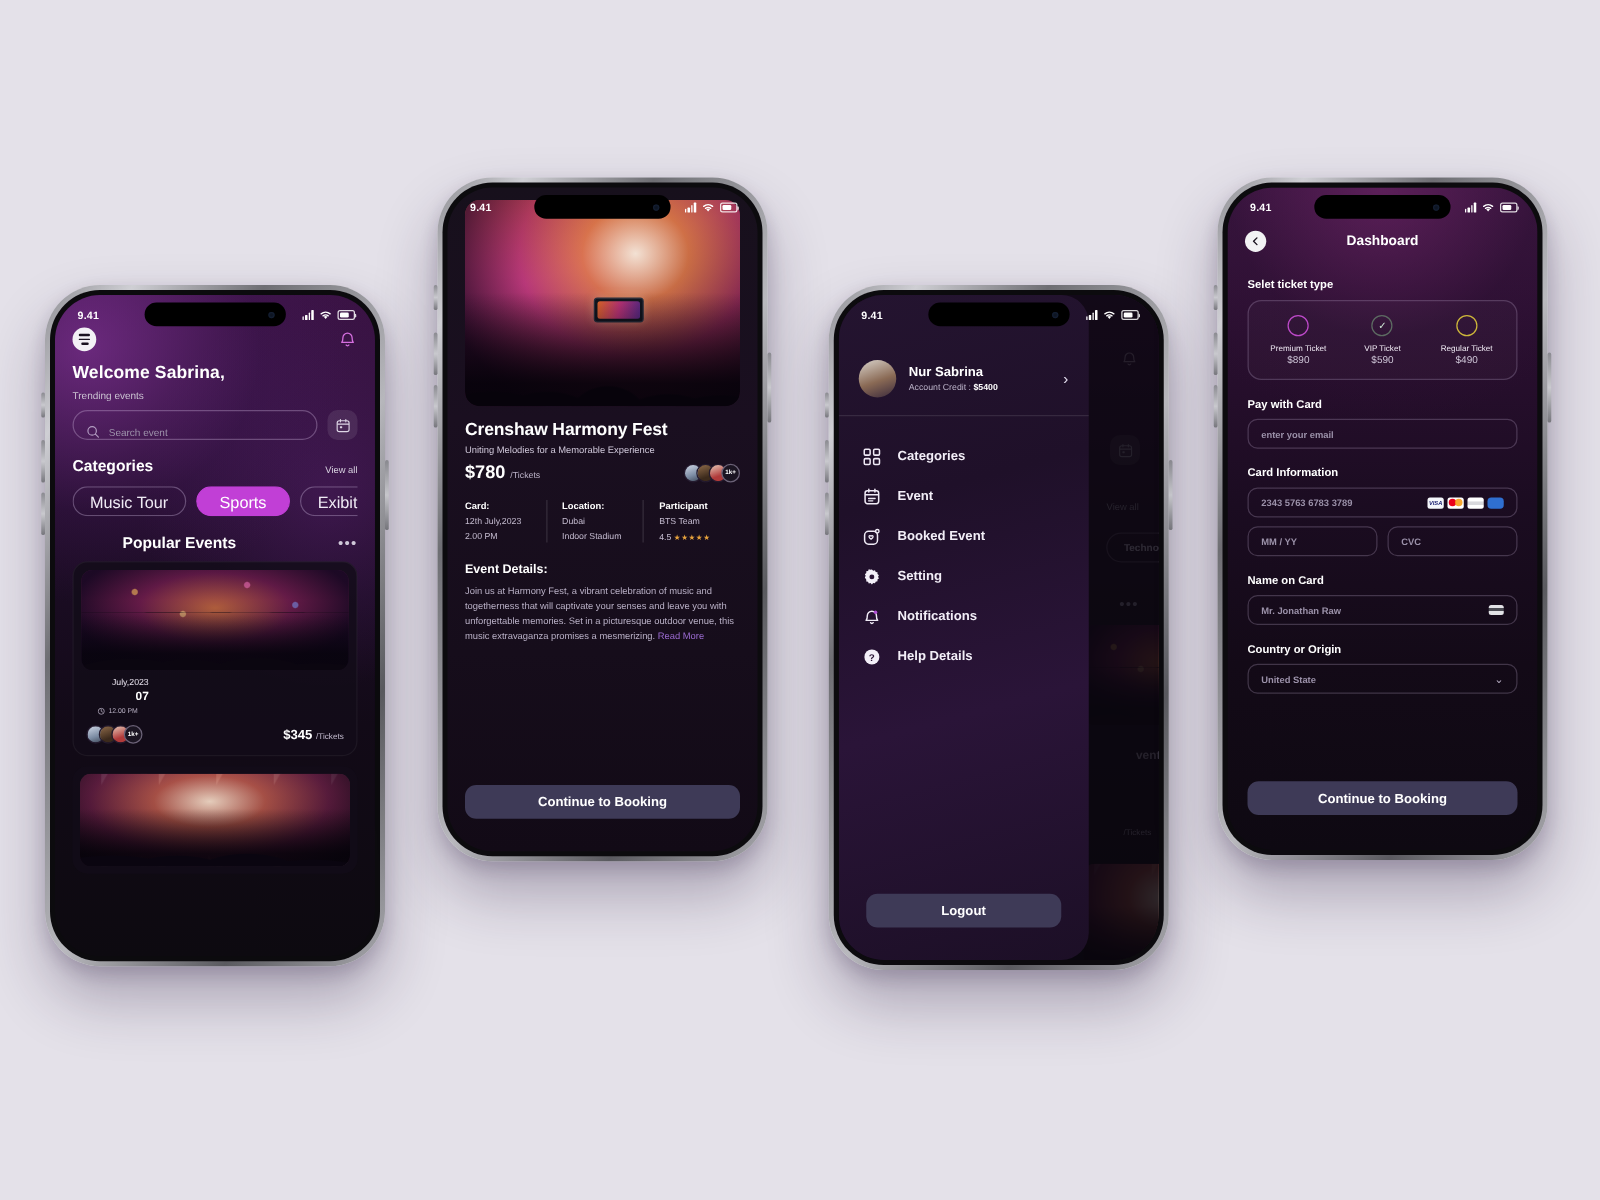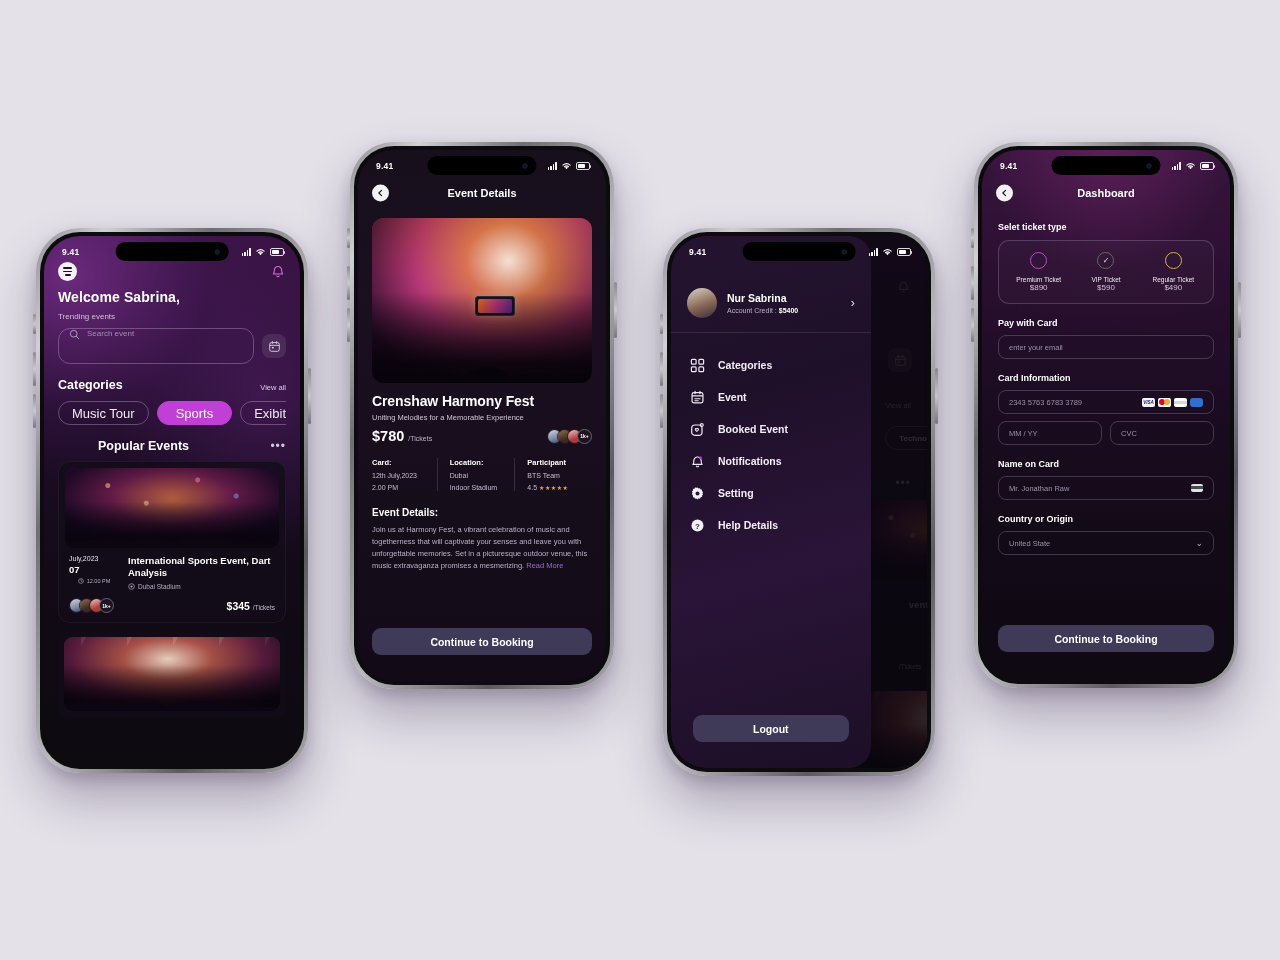--- a/index.html
+++ b/index.html
@@ -84,39 +84,39 @@
   }
   .p1-body { position:relative; padding:0 14px; margin-top:26px; z-index:20;}
   .p1-top { display:flex;align-items:center;justify-content:space-between; }
   .hamburger { width:19px;height:19px;border-radius:50%;background:#f3f1f5;display:flex;flex-direction:column;align-items:center;justify-content:center;gap:2px; }
   .hamburger i{display:block;width:9px;height:1.4px;background:#1a1320;border-radius:1px;}
   .hamburger i:nth-child(3){width:6px;}
   .bell { width:16px;height:16px; }
   .welcome { color:#fff;font-size:14px;font-weight:bold;margin-top:8px;letter-spacing:.1px; }
   .trending { color:#cbc3d2;font-size:8px;margin-top:7px; }
   .searchrow { display:flex;align-items:center;gap:8px;margin-top:7px; }
-  .searchbox { flex:1;height:36px;border:1px solid rgba(205,180,220,.35);border-radius:12px;display:flex;align-items:flex-start;gap:7px;padding:0 10px; }
+  .searchbox { flex:1;height:24px;border:1px solid rgba(205,180,220,.35);border-radius:12px;display:flex;align-items:flex-end;gap:7px;padding:0 10px; }
   .searchbox span{color:#9e93ab;font-size:8px;}
   .calbtn { width:24px;height:24px;border-radius:8px;background:rgba(255,255,255,.09);display:flex;align-items:center;justify-content:center; }
   .sec-head { display:flex;align-items:flex-end;justify-content:space-between;margin-top:14px; }
   .sec-head .h { color:#fff;font-size:12.5px;font-weight:bold; }
   .sec-head .v { color:#d8d2e0;font-size:7.5px; }
   .chips { display:flex;gap:8px;margin-top:9px;overflow:hidden; }
   .chip { flex:0 0 auto;height:24px;padding:0 13px;border-radius:13px;border:1px solid rgba(210,190,225,.35);
           display:flex;align-items:center;color:#efeaf4;font-size:13px;font-weight:normal;white-space:nowrap; }
   .chip.on { background:#c13fd6;border-color:#c13fd6;color:#fff;padding:0 18px; }
   .pop-head { display:flex;align-items:center;justify-content:space-between;margin-top:14px; }
   .pop-head .h{color:#fff;font-size:12.5px;font-weight:bold;margin-left:40px;}
   .dots{color:#cfc7d8;font-size:12px;letter-spacing:1px;line-height:6px;}
   .ecard { margin-top:8px;background:rgba(18,12,24,.82);border-radius:12px;padding:6px;border:1px solid rgba(255,255,255,.05); }
   .ecard .thumb{height:80px;border-radius:9px;overflow:hidden;position:relative;}
   .ecard2 { margin-top:8px;background:rgba(18,12,24,.82);border-radius:12px;padding:6px; }
   .ecard2 .thumb{height:74px;border-radius:9px;overflow:hidden;position:relative;}
   .einfo{display:flex;gap:9px;padding:7px 4px 0 4px;}
-  .edate{text-align:left;min-width:50px;}
+  .edate{text-align:right;min-width:50px;}
   .edate .m{color:#e6e0ec;font-size:7px;}
   .edate .d{color:#fff;font-size:9.5px;font-weight:bold;margin-top:2px;}
   .edate .t{color:#b7afc2;font-size:5.5px;margin-top:3px;display:flex;align-items:center;gap:3px;justify-content:center;}
   .etitle{color:#fff;font-size:9.5px;font-weight:bold;line-height:1.28;}
   .eloc{color:#b7afc2;font-size:6.5px;margin-top:4px;display:flex;align-items:center;gap:3px;}
   .efoot{display:flex;align-items:center;justify-content:space-between;padding:8px 4px 3px 4px;}
   .stack{display:flex;}
   .stack .av{width:15px;height:15px;border-radius:50%;border:1.3px solid #241a2e;margin-left:-5px;overflow:hidden;}
   .stack .av:first-child{margin-left:0;}
   .stack .more{width:15px;height:15px;border-radius:50%;border:1.3px solid #6b6277;background:#1b1522;color:#fff;font-size:5px;font-weight:bold;display:flex;align-items:center;justify-content:center;margin-left:-5px;}
@@ -233,21 +233,21 @@
   .p4-body{padding:0 16px;}
   .p4-lbl{color:#fff;font-size:9px;font-weight:bold;margin-top:14px;}
   .tickbox{margin-top:8px;border:1px solid rgba(215,195,230,.22);border-radius:11px;padding:11px 6px 11px 6px;display:flex;background:rgba(255,255,255,.025);}
   .tick{flex:1;text-align:center;}
   .tick .ring{width:17px;height:17px;border-radius:50%;border:1.6px solid #bd49c9;margin:0 auto;display:flex;align-items:center;justify-content:center;}
   .tick.t2 .ring{border-color:#5d6b62;color:#cfe6d4;font-size:8px;}
   .tick.t3 .ring{border-color:#cdb63a;}
   .tick .n{color:#efe9f3;font-size:6.5px;margin-top:7px;}
   .tick .p{color:#cdc4d6;font-size:8px;margin-top:0;}
   .fld{margin-top:7px;height:24px;border:1px solid rgba(205,185,220,.25);border-radius:8px;display:flex;align-items:center;padding:0 10px;color:#9b91a9;font-size:7.5px;gap:6px;}
-  .fld .ph{flex:1;}
+  .fld .ph{flex:1;font-weight:bold;}
   .two{display:flex;gap:8px;margin-top:7px;}
   .two .fld{flex:1;margin-top:0;}
   .cardicons{display:flex;gap:3px;align-items:center;}
   .ci{width:13px;height:9px;border-radius:2px;}
   .ci.visa{background:#f4f6fb;color:#1a1f71;font-size:4.6px;font-weight:bold;display:flex;align-items:center;justify-content:center;font-style:italic;}
   .ci.mc{background:#fff;position:relative;}
   .ci.mc::before,.ci.mc::after{content:"";position:absolute;top:1.3px;width:6.2px;height:6.2px;border-radius:50%;}
   .ci.mc::before{left:.8px;background:#eb001b;}
   .ci.mc::after{right:.8px;background:#f79e1b;opacity:.9;}
   .ci.amex{background:linear-gradient(180deg,#fff 0 35%,#d9d9dd 36% 64%,#fff 65%);}
@@ -349,30 +349,20 @@
                 <div class="m">July,2023</div>
                 <div class="d">07</div>
                 <div class="t">
                   <svg width="6" height="6" viewBox="0 0 10 10">
                       <circle cx="5" cy="5" r="4" fill="none" stroke="#b7afc2" stroke-width="1"></circle>
                       <path d="M5 2.6V5l1.8 1.1" stroke="#b7afc2" stroke-width="1" fill="none" stroke-linecap="round"></path>
                     </svg>
                   <span>12.00 PM</span>
                 </div>
               </div>
-              <div style="flex:1">
-                <div class="etitle">International Sports Event, Dart Analysis</div>
-                <div class="eloc">
-                  <svg width="7" height="7" viewBox="0 0 10 10">
-                      <circle cx="5" cy="5" r="4" fill="none" stroke="#b7afc2" stroke-width="1"></circle>
-                      <circle cx="5" cy="5" r="1.5" fill="#b7afc2"></circle>
-                    </svg>
-                  <span>Dubai Stadium</span>
-                </div>
-              </div>
             </div>
             <div class="efoot">
               <div class="stack">
                 <div class="av">
                     <div class="avimg av1"></div>
                   </div>
                 <div class="av">
                     <div class="avimg av2"></div>
                   </div>
                 <div class="av">
@@ -418,28 +408,20 @@
                 <path d="M5.5 7.2 4 5.4a2.4 2.4 0 0 1 3 0z" fill="#fff"></path>
                 <path d="M1.9 3.1a5.6 5.6 0 0 1 7.2 0" stroke="#fff" stroke-width="1.1" fill="none" stroke-linecap="round"></path>
                 <path d="M3.4 4.7a3.4 3.4 0 0 1 4.2 0" stroke="#fff" stroke-width="1.1" fill="none" stroke-linecap="round"></path>
               </svg>
             <span class="batt">
                 <i></i>
               </span>
           </span>
         </div>
 
-        <div class="appbar">
-          <div class="circ-back">
-            <svg width="9" height="9" viewBox="0 0 12 12">
-                <path d="M7.4 2.4 3.8 6l3.6 3.6" fill="none" stroke="#1b1420" stroke-width="1.5" stroke-linecap="round" stroke-linejoin="round"></path>
-              </svg>
-          </div>
-          <div class="title">Event Details</div>
-        </div>
 
         <div class="p2-hero">
           <div class="art hero">
               <div class="phonehold"></div>
             </div>
         </div>
 
         <div class="p2-body">
           <div class="p2-title">Crenshaw Harmony Fest</div>
           <div class="p2-sub">Uniting Melodies for a Memorable Experience</div>
@@ -591,35 +573,35 @@
                     <rect x="1.8" y="3.2" width="11" height="11" rx="3.4" fill="none" stroke="#efeaf5" stroke-width="1.3"></rect>
                     <path d="M7.3 7.3c.55-.75 1.75-.45 1.75.55 0 .85-1.75 2.1-1.75 2.1S5.55 8.7 5.55 7.85c0-1 1.2-1.3 1.75-.55z" fill="none" stroke="#efeaf5" stroke-width="1.1"></path>
                     <circle cx="12.6" cy="3.2" r="1.5" fill="none" stroke="#efeaf5" stroke-width="1.2"></circle>
                   </svg>
               </span>
               <span class="lab">Booked Event</span>
             </div>
             <div class="dr-item">
               <span class="dr-ic">
                 <svg width="15" height="15" viewBox="0 0 16 16">
+                    <path d="M8 1.6l1.15 1.1 1.5-.4.62 1.45 1.54.3-.06 1.55 1.25.93-.72 1.38.72 1.38-1.25.93.06 1.55-1.54.3-.62 1.45-1.5-.4L8 14.4l-1.15-1.1-1.5.4-.62-1.45-1.54-.3.06-1.55L2 8.47l.72-1.38L2 5.71l1.25-.93-.06-1.55 1.54-.3.62-1.45 1.5.4z" fill="#f3eff8"></path>
+                    <circle cx="8" cy="8" r="2.1" fill="#2a1536"></circle>
+                  </svg>
+              </span>
+              <span class="lab">Setting</span>
+            </div>
+            <div class="dr-item">
+              <span class="dr-ic">
+                <svg width="15" height="15" viewBox="0 0 16 16">
                     <path d="M8 3.2a3.9 3.9 0 0 0-3.9 3.9c0 3-1 3.9-1 3.9h9.8s-1-.9-1-3.9A3.9 3.9 0 0 0 8 3.2z" fill="none" stroke="#efeaf5" stroke-width="1.25" stroke-linejoin="round"></path>
                     <path d="M6.9 13a1.3 1.3 0 0 0 2.2 0" fill="none" stroke="#efeaf5" stroke-width="1.25" stroke-linecap="round"></path>
                     <circle cx="11.1" cy="4.1" r="1.5" fill="#b24ed6"></circle>
                   </svg>
               </span>
               <span class="lab">Notifications</span>
-            </div>
-            <div class="dr-item">
-              <span class="dr-ic">
-                <svg width="15" height="15" viewBox="0 0 16 16">
-                    <path d="M8 1.6l1.15 1.1 1.5-.4.62 1.45 1.54.3-.06 1.55 1.25.93-.72 1.38.72 1.38-1.25.93.06 1.55-1.54.3-.62 1.45-1.5-.4L8 14.4l-1.15-1.1-1.5.4-.62-1.45-1.54-.3.06-1.55L2 8.47l.72-1.38L2 5.71l1.25-.93-.06-1.55 1.54-.3.62-1.45 1.5.4z" fill="#f3eff8"></path>
-                    <circle cx="8" cy="8" r="2.1" fill="#2a1536"></circle>
-                  </svg>
-              </span>
-              <span class="lab">Setting</span>
             </div>
             <div class="dr-item">
               <span class="dr-ic">
                 <svg width="15" height="15" viewBox="0 0 16 16">
                     <circle cx="8" cy="8" r="6.4" fill="#f3eff8"></circle>
                     <text x="8" y="11.2" text-anchor="middle" font-size="8.4" font-family="Liberation Sans, sans-serif" font-weight="bold" fill="#2a1536">?</text>
                   </svg>
               </span>
               <span class="lab">Help Details</span>
             </div>

